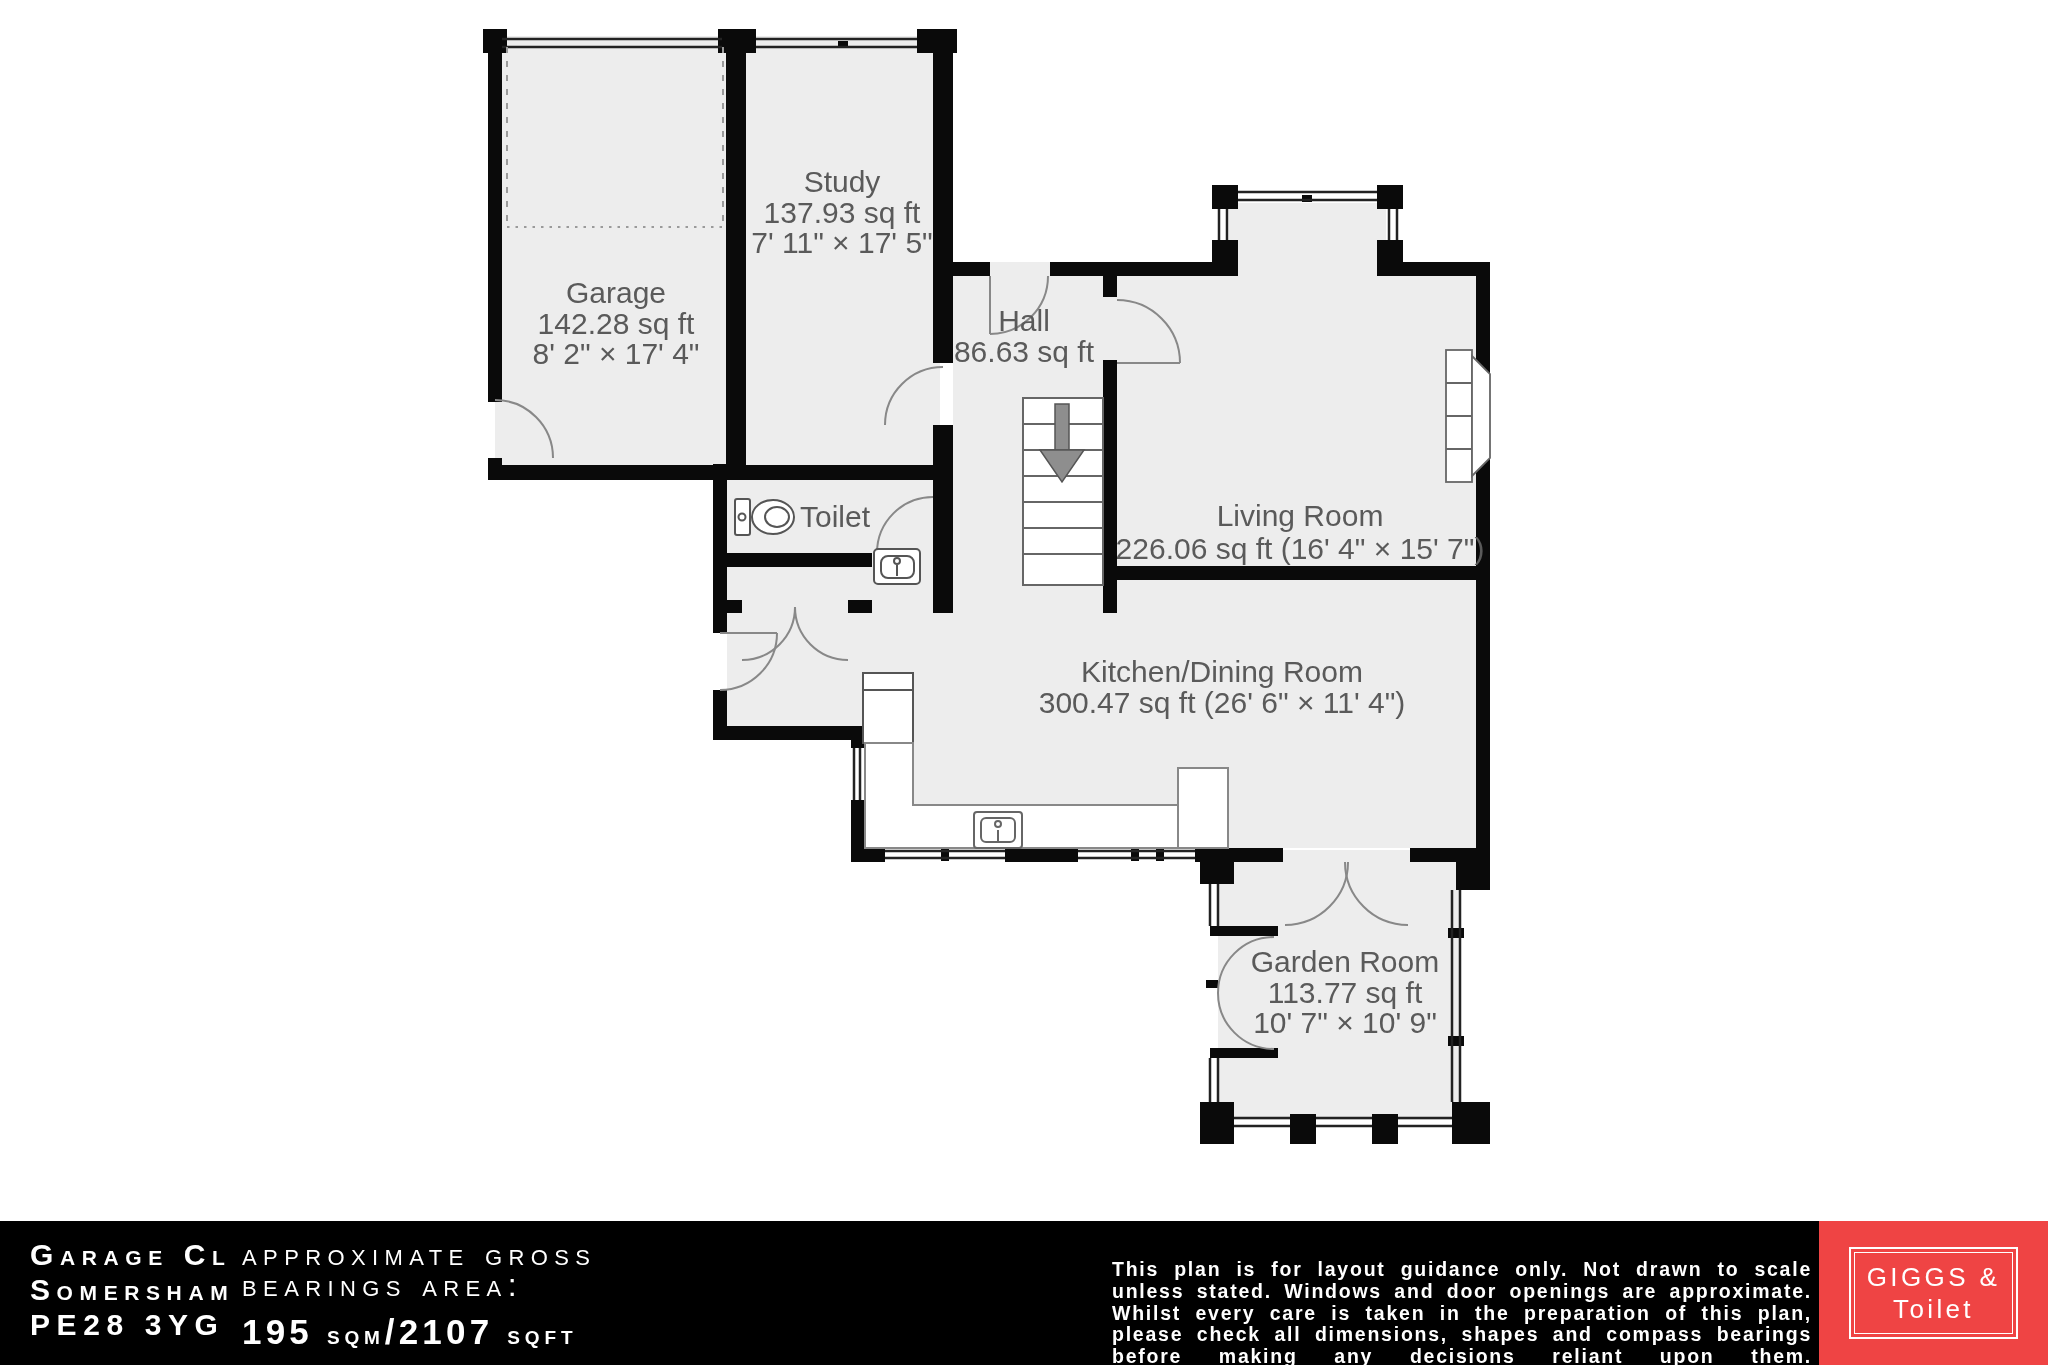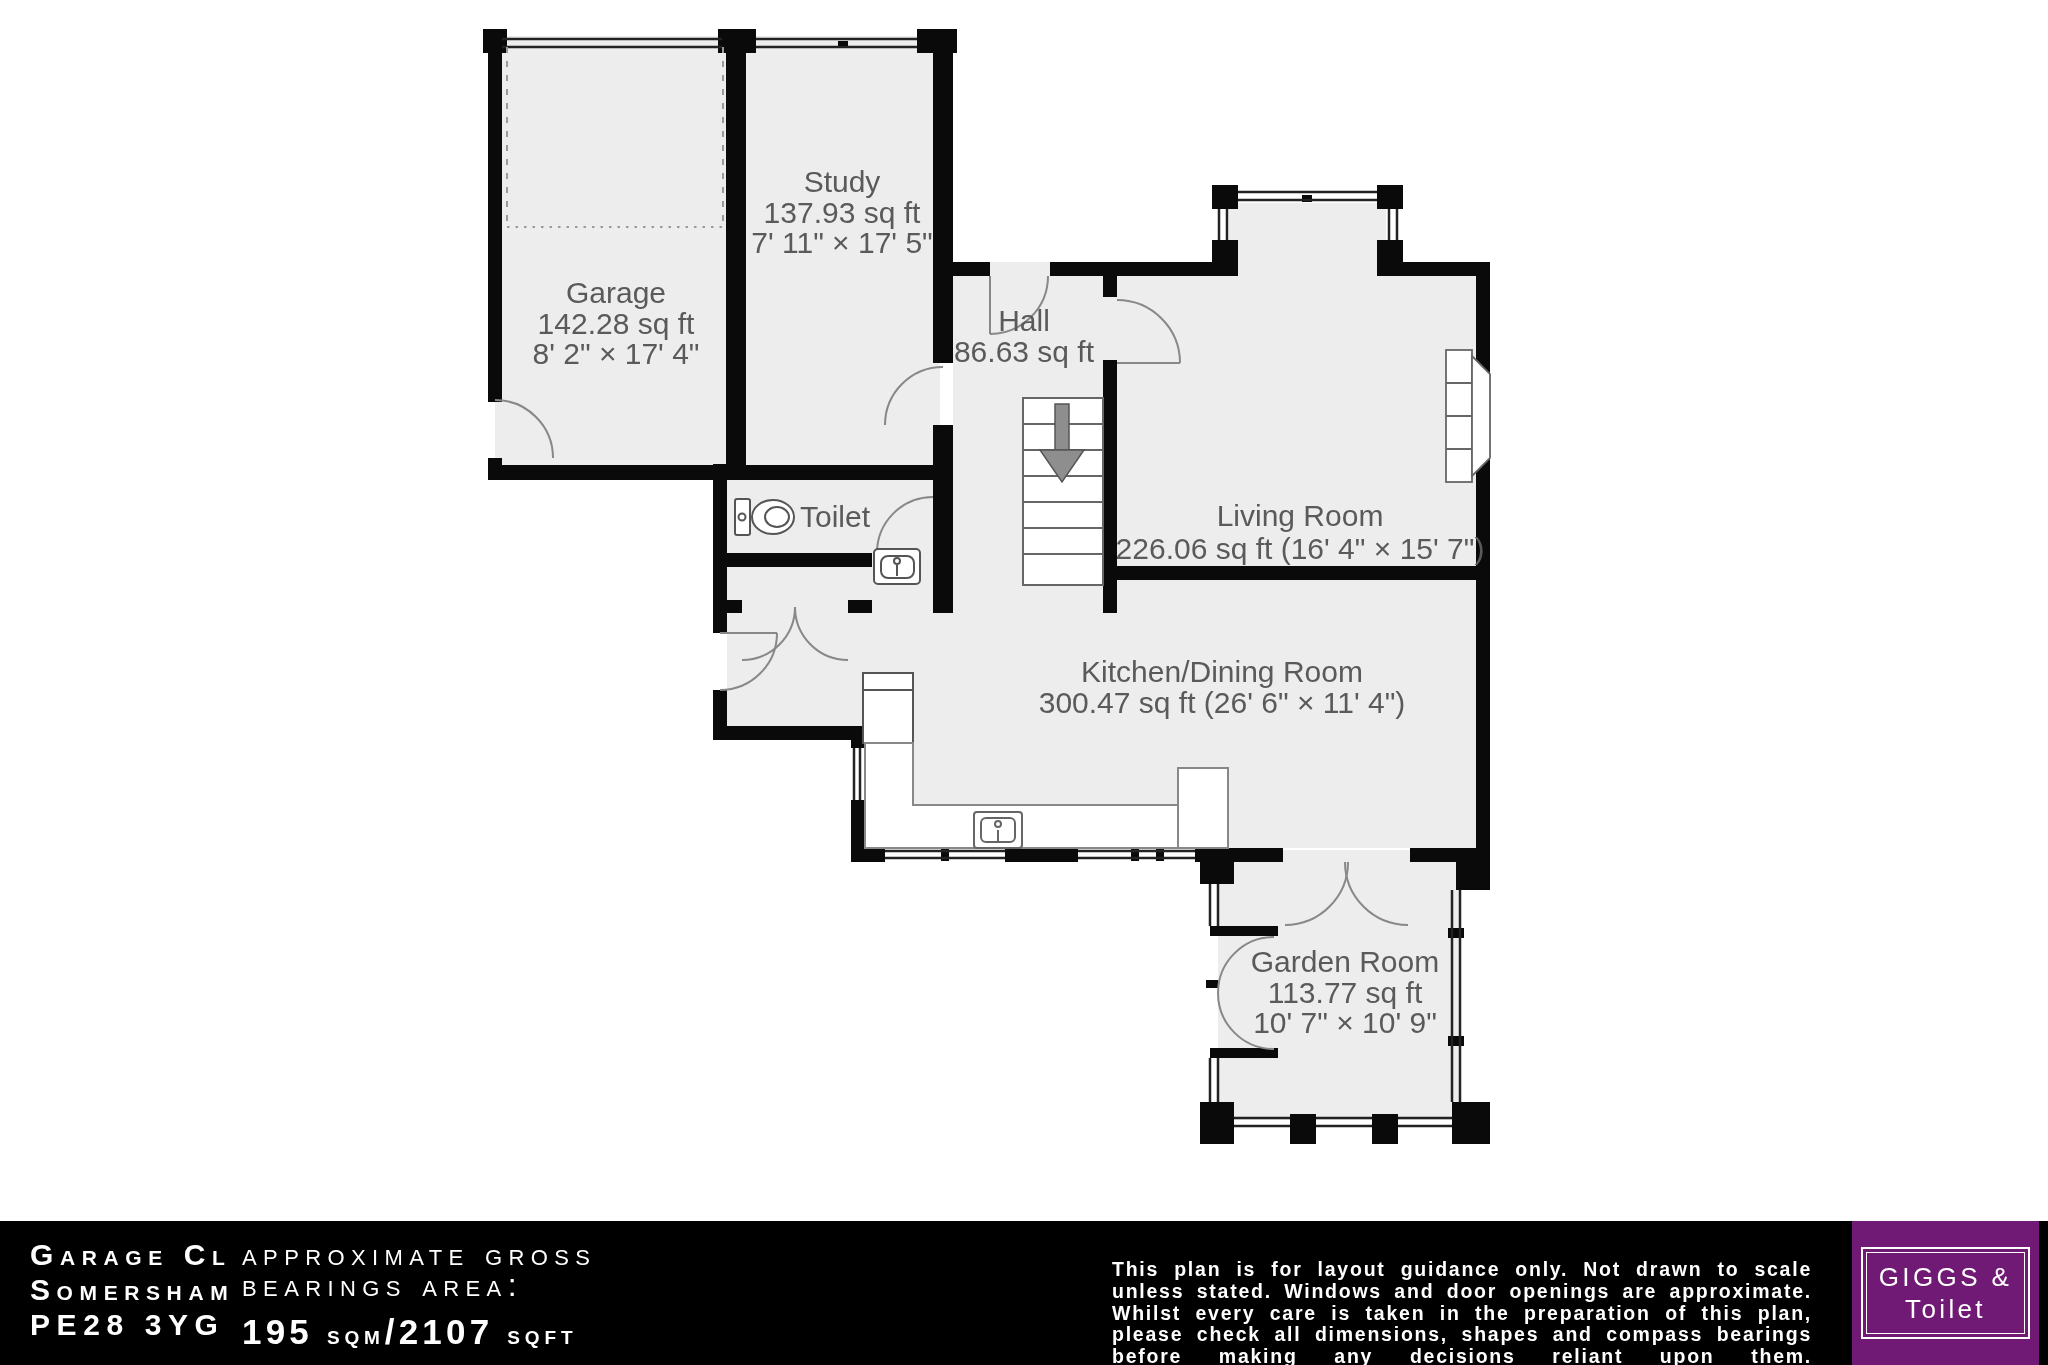--- a/index.html
+++ b/index.html
@@ -14,21 +14,21 @@
              font-variant:small-caps;white-space:nowrap;}
   .areaBlock{position:absolute;left:242px;top:18px;}
   .area-cap{font-weight:400;font-size:32px;line-height:31px;letter-spacing:.2em;
             font-variant:small-caps;white-space:nowrap;}
   .area-value{font-weight:700;font-size:35px;line-height:38px;letter-spacing:.12em;
               margin-top:12px;white-space:nowrap;}
   .area-value .unit{font-size:27px;font-variant:small-caps;letter-spacing:.18em;}
   .disclaimer{position:absolute;left:1112px;top:16px;width:700px;height:116px;
               font-weight:600;font-size:19.5px;line-height:21.8px;letter-spacing:.09em;
               text-align:justify;text-align-last:justify;color:#fff;margin-top:22px;}
-  .logo-area{position:absolute;right:9px;top:0;width:187px;height:144px;background:#701a75;
+  .logo-area{position:absolute;right:0;top:0;width:229px;height:144px;background:#ef4444;
              display:flex;align-items:center;justify-content:center;}
   .logo-box{border:2px solid #fff;padding:3px;}
   .logo-inner{border:1.5px solid #fff;padding:8px 12px;text-align:center;}
   .logo-line{font-size:26px;line-height:32px;letter-spacing:.13em;color:#fff;white-space:nowrap;}
 </style>
 </head>
 <body>
 
 <div class="page">
 

